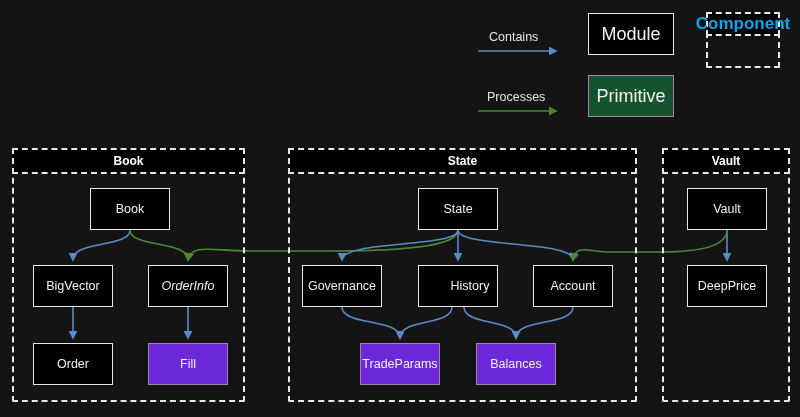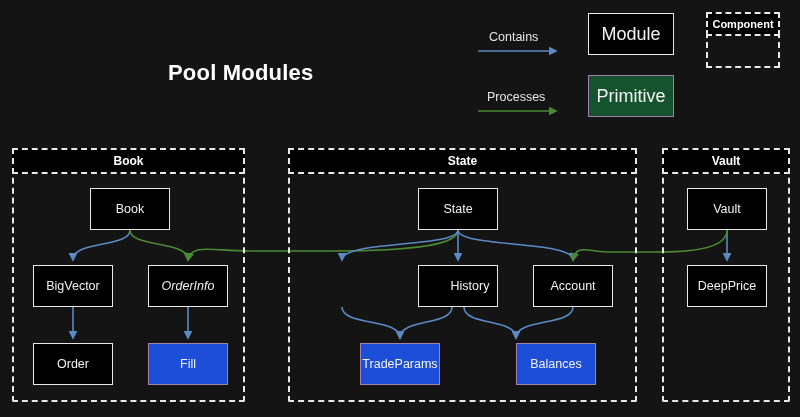--- a/index.html
+++ b/index.html
@@ -17,34 +17,34 @@
   .group-hd{position:absolute;left:-2px;top:-2px;height:26px;
             background:#000000;border:2px dashed #e8e8e8;box-sizing:border-box;
             display:flex;align-items:center;justify-content:center;
             color:#ffffff;font-size:12px;font-weight:bold;}
 
   
   .node{position:absolute;box-sizing:border-box;display:flex;
         align-items:center;justify-content:center;
         color:#f2f2f2;font-size:12.5px;white-space:nowrap;}
   .node.module{background:#000000;border:1.5px solid #e8e8e8;}
-  .node.primitive{background:#1d4ed8;border:1.5px solid #a281ad;}
+  .node.primitive{background:#6d28d9;border:1.5px solid #a281ad;}
 
   
   .legend-label{position:absolute;color:#e5e5e5;font-size:12.5px;white-space:nowrap;}
   .legend-box{position:absolute;box-sizing:border-box;display:flex;
               align-items:center;justify-content:center;
               color:#f2f2f2;font-size:18px;}
   .legend-box.module{background:#000000;border:1.5px solid #e8e8e8;}
   .legend-box.primitive{background:#14532d;border:1.5px solid #a281ad;}
   .legend-comp{position:absolute;border:2px dashed #e8e8e8;box-sizing:border-box;}
   .legend-comp-hd{position:absolute;left:-2px;top:-2px;height:24px;
                   background:#000000;border:2px dashed #e8e8e8;box-sizing:border-box;
                   display:flex;align-items:center;justify-content:center;
-                  color:#ffffff;font-size:11px;font-weight:bold;}
+                  color:#0ea5e9;font-size:17px;font-weight:bold;}
 </style>
 </head>
 <body>
 
 <div id="stage">
 
   <svg class="edges" viewBox="0 0 800 417" xmlns="http://www.w3.org/2000/svg">
     <defs>
       <marker id="ah-blue" viewBox="0 0 10 10" refX="8" refY="5" markerWidth="5.5" markerHeight="5.5" orient="auto-start-reverse">
         <path d="M 0 0 L 10 5 L 0 10 z" fill="#5b8ac5"></path>
@@ -71,21 +71,20 @@
     <path d="M 464 307 C 464 326 516 318 516 338" fill="none" stroke="#5b8ac5" stroke-width="1.6" marker-end="url(#ah-blue)"></path>
     <path d="M 573 307 C 573 326 516 318 516 338" fill="none" stroke="#5b8ac5" stroke-width="1.6" marker-end="url(#ah-blue)"></path>
 
     <path d="M 727 230 L 727 260" fill="none" stroke="#5b8ac5" stroke-width="1.6" marker-end="url(#ah-blue)"></path>
     <path d="M 727 230 C 727 246 700 252 660 252 L 612 252 C 586 252 577 243 573 260" fill="none" stroke="#4a8a35" stroke-width="1.6" marker-end="url(#ah-green)"></path>
 
     <path d="M 478 51 L 556 51" fill="none" stroke="#5b8ac5" stroke-width="1.6" marker-end="url(#ah-blue)"></path>
     <path d="M 478 111 L 556 111" fill="none" stroke="#4a8a35" stroke-width="1.6" marker-end="url(#ah-green)"></path>
   </svg>
 
-  <div class="title" style="left:168px;top:60px;">Pool Modules</div>
 
   <div class="legend-label" style="left:489px;top:30px;">Contains</div>
   <div class="legend-label" style="left:487px;top:90px;">Processes</div>
 
   <div class="legend-box module" style="left:588px;top:13px;width:86px;height:42px;">Module</div>
   <div class="legend-box primitive" style="left:588px;top:75px;width:86px;height:42px;">Primitive</div>
 
   <div class="legend-comp" style="left:706px;top:12px;width:74px;height:56px;">
     <div class="legend-comp-hd" style="width:74px;">Component</div>
   </div>
@@ -100,21 +99,22 @@
     <div class="group-hd" style="width:128px;">Vault</div>
   </div>
 
   <div class="node module" style="left:90px;top:188px;width:80px;height:42px;">Book</div>
   <div class="node module" style="left:33px;top:265px;width:80px;height:42px;">BigVector</div>
   <div class="node module" style="left:148px;top:265px;width:80px;height:42px;font-style:italic;">OrderInfo</div>
   <div class="node module" style="left:33px;top:343px;width:80px;height:42px;">Order</div>
   <div class="node primitive" style="left:148px;top:343px;width:80px;height:42px;">Fill</div>
 
   <div class="node module" style="left:418px;top:188px;width:80px;height:42px;">State</div>
+  <div class="node module" style="left:302px;top:265px;width:80px;height:42px;">Governance</div>
   <div class="node module" style="left:418px;top:265px;width:80px;height:42px;padding-left:24px;">History</div>
   <div class="node module" style="left:533px;top:265px;width:80px;height:42px;">Account</div>
   <div class="node primitive" style="left:360px;top:343px;width:80px;height:42px;">TradeParams</div>
-  <div class="node primitive" style="left:476px;top:343px;width:80px;height:42px;margin-left:40px;">Balances</div>
+  <div class="node primitive" style="left:476px;top:343px;width:80px;height:42px;">Balances</div>
 
   <div class="node module" style="left:687px;top:188px;width:80px;height:42px;">Vault</div>
   <div class="node module" style="left:687px;top:265px;width:80px;height:42px;">DeepPrice</div>
 
 </div>
 
 </body></html>

